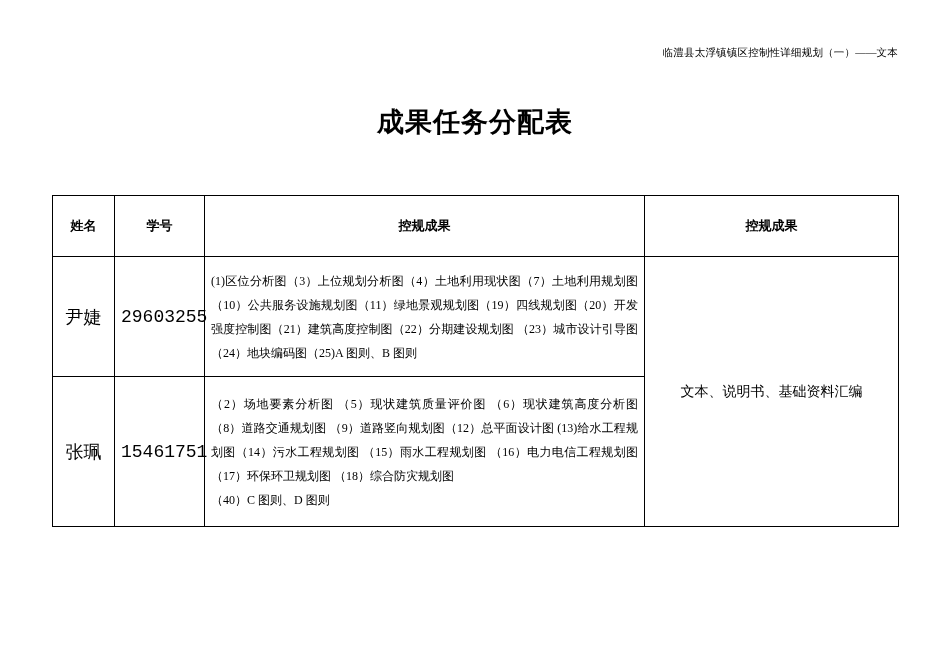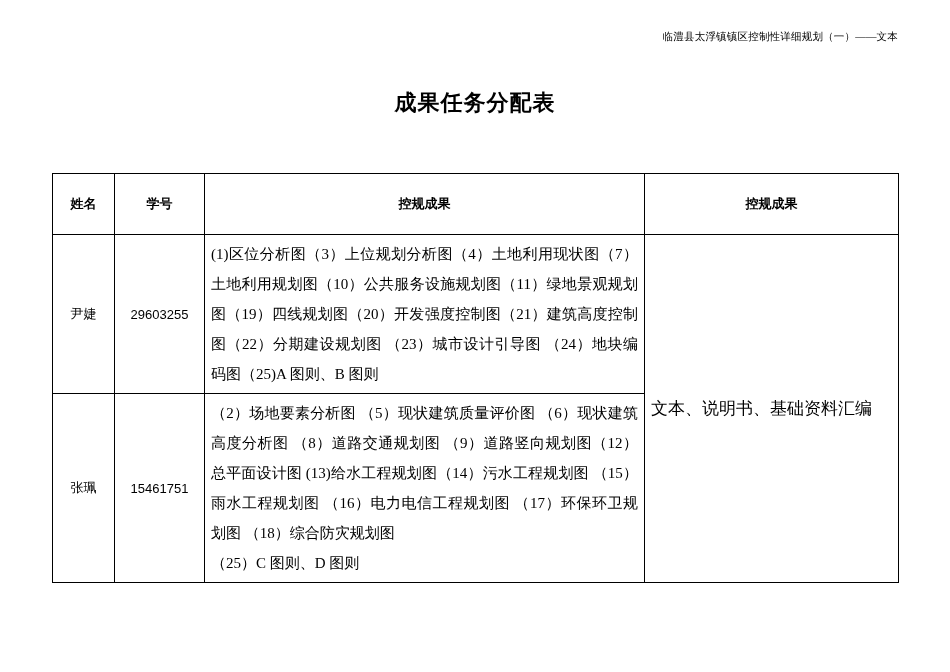--- a/index.html
+++ b/index.html
@@ -13,39 +13,39 @@
     font-family: "Liberation Serif", "DejaVu Serif", serif;
     color: #000000;
     position: relative;
     overflow: hidden;
   }
   .page {
     position: relative;
     width: 950px;
     height: 672px;
     box-sizing: border-box;
-    padding: 0 52px;
+    padding: 16px 52px;
   }
   .header-area {
     position: relative;
     height: 54px;
   }
   .header-text {
     position: absolute;
     right: 0;
     top: 30px;
     font-size: 10.5px;
     font-family: "Liberation Serif", "DejaVu Serif", serif;
     color: #000;
     letter-spacing: 0.2px;
     white-space: nowrap;
   }
   .doc-title {
     text-align: center;
-    font-size: 22px;
+    font-size: 27px;
     font-weight: bold;
     font-family: "Liberation Sans", "DejaVu Sans", sans-serif;
     margin-top: 34px;
     margin-bottom: 0;
     letter-spacing: 1px;
   }
   table.task-table {
     margin-top: 55px;
     width: 846px;
     border-collapse: collapse;
@@ -64,33 +64,33 @@
     height: 52px;
     padding: 0 6px;
   }
   .col-name { width: 62px; }
   .col-id { width: 90px; }
   .col-result { width: 440px; }
   .col-shared { width: 254px; }
 
   td.cell-name, td.cell-id {
     text-align: center;
-    font-size: 13px;
-    font-family: Liberation Sans, sans-serif;
+    font-size: 18px;
+    font-family: Liberation Mono, monospace;
   }
   td.cell-result {
-    font-size: 15px;
+    font-size: 12px;
     line-height: 2.0;
     text-align: justify;
     text-justify: inter-ideograph;
     padding: 10px 10px 10px 10px;
   }
   td.cell-shared {
-    text-align: left;
-    font-size: 17px;
+    text-align: center;
+    font-size: 14px;
     font-family: "Liberation Serif", "DejaVu Serif", serif;
   }
   .row1 { height: 120px; }
   .row2 { height: 150px; }
   .result-line { display: block; }
 </style>
 </head>
 <body>
 
 <div class="page">
@@ -121,19 +121,19 @@
         <td class="cell-name">尹婕</td>
         <td class="cell-id">29603255</td>
         <td class="cell-result">(1)区位分析图（3）上位规划分析图（4）土地利用现状图（7）土地利用规划图（10）公共服务设施规划图（11）绿地景观规划图（19）四线规划图（20）开发强度控制图（21）建筑高度控制图（22）分期建设规划图 （23）城市设计引导图 （24）地块编码图（25)A 图则、B 图则</td>
         <td class="cell-shared" rowspan="2">文本、说明书、基础资料汇编</td>
       </tr>
       <tr class="row2">
         <td class="cell-name">张珮</td>
         <td class="cell-id">15461751</td>
         <td class="cell-result">
           <span class="result-line">（2）场地要素分析图 （5）现状建筑质量评价图 （6）现状建筑高度分析图 （8）道路交通规划图 （9）道路竖向规划图（12）总平面设计图 (13)给水工程规划图（14）污水工程规划图 （15）雨水工程规划图 （16）电力电信工程规划图 （17）环保环卫规划图 （18）综合防灾规划图</span>
-          <span class="result-line">（25）C 图则、D 图则</span>
+          <span class="result-line">（40）C 图则、D 图则</span>
         </td>
       </tr>
     </tbody>
   </table>
 
 </div>
 
 </body></html>

